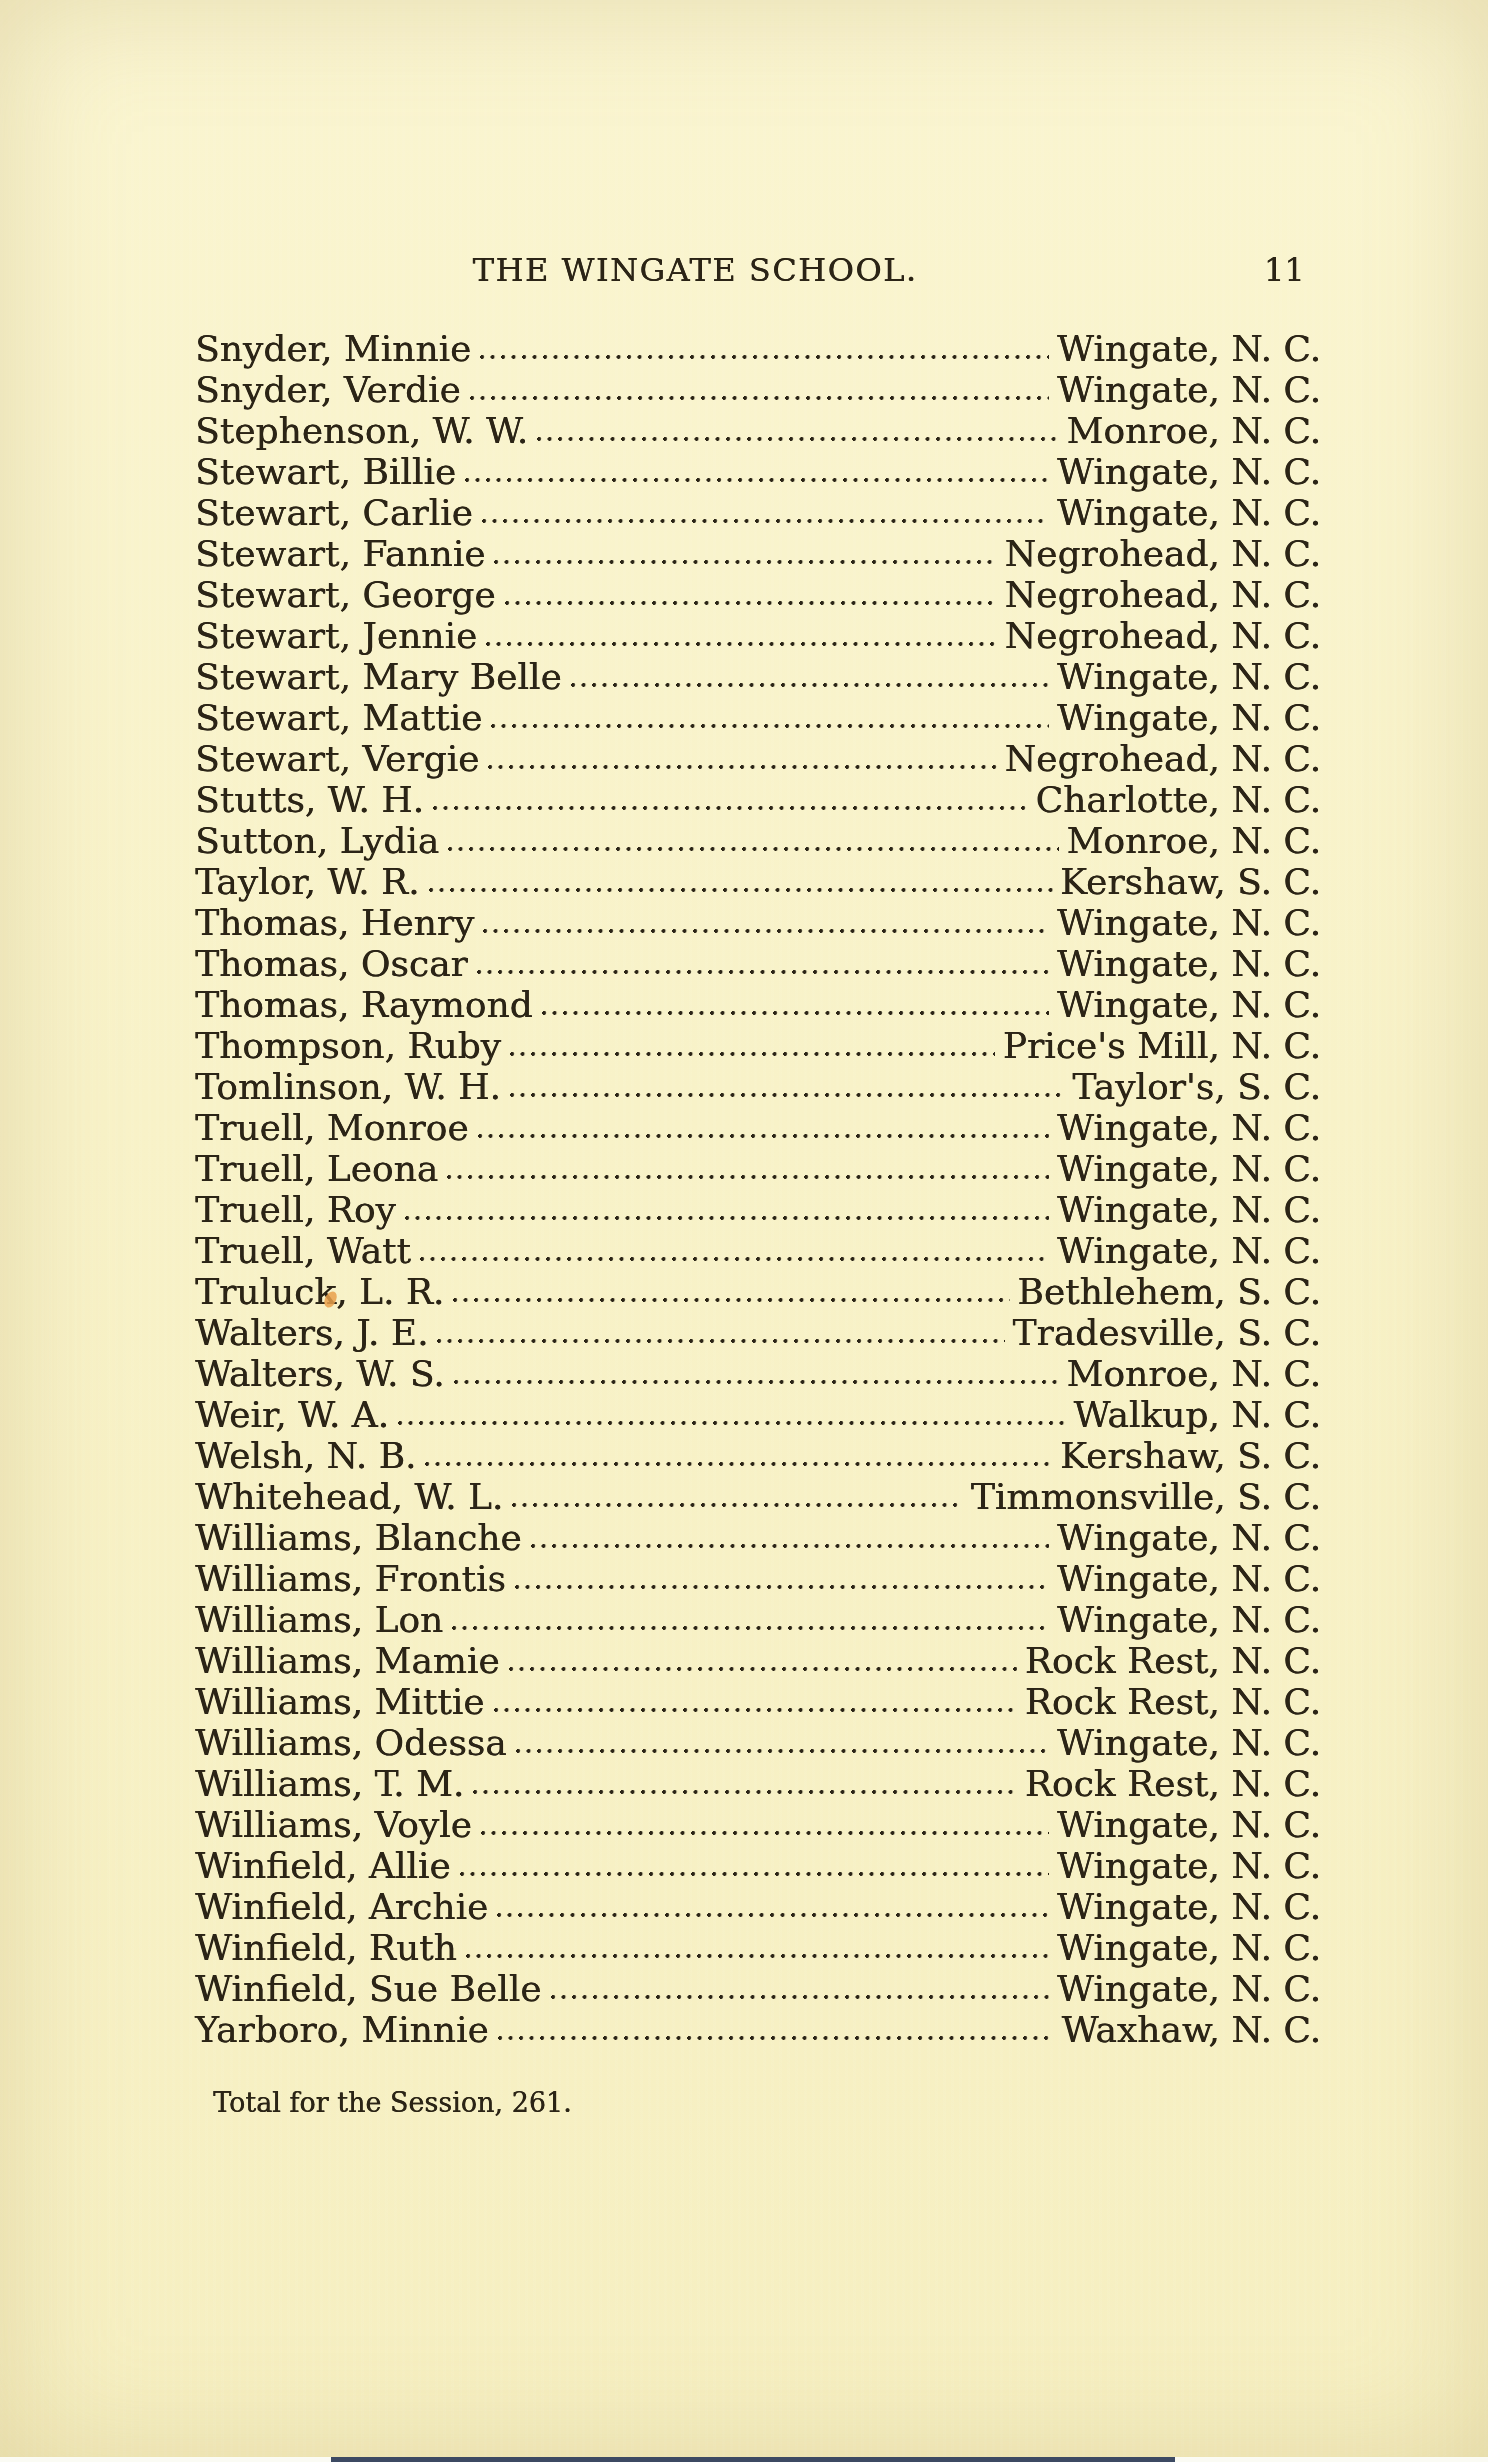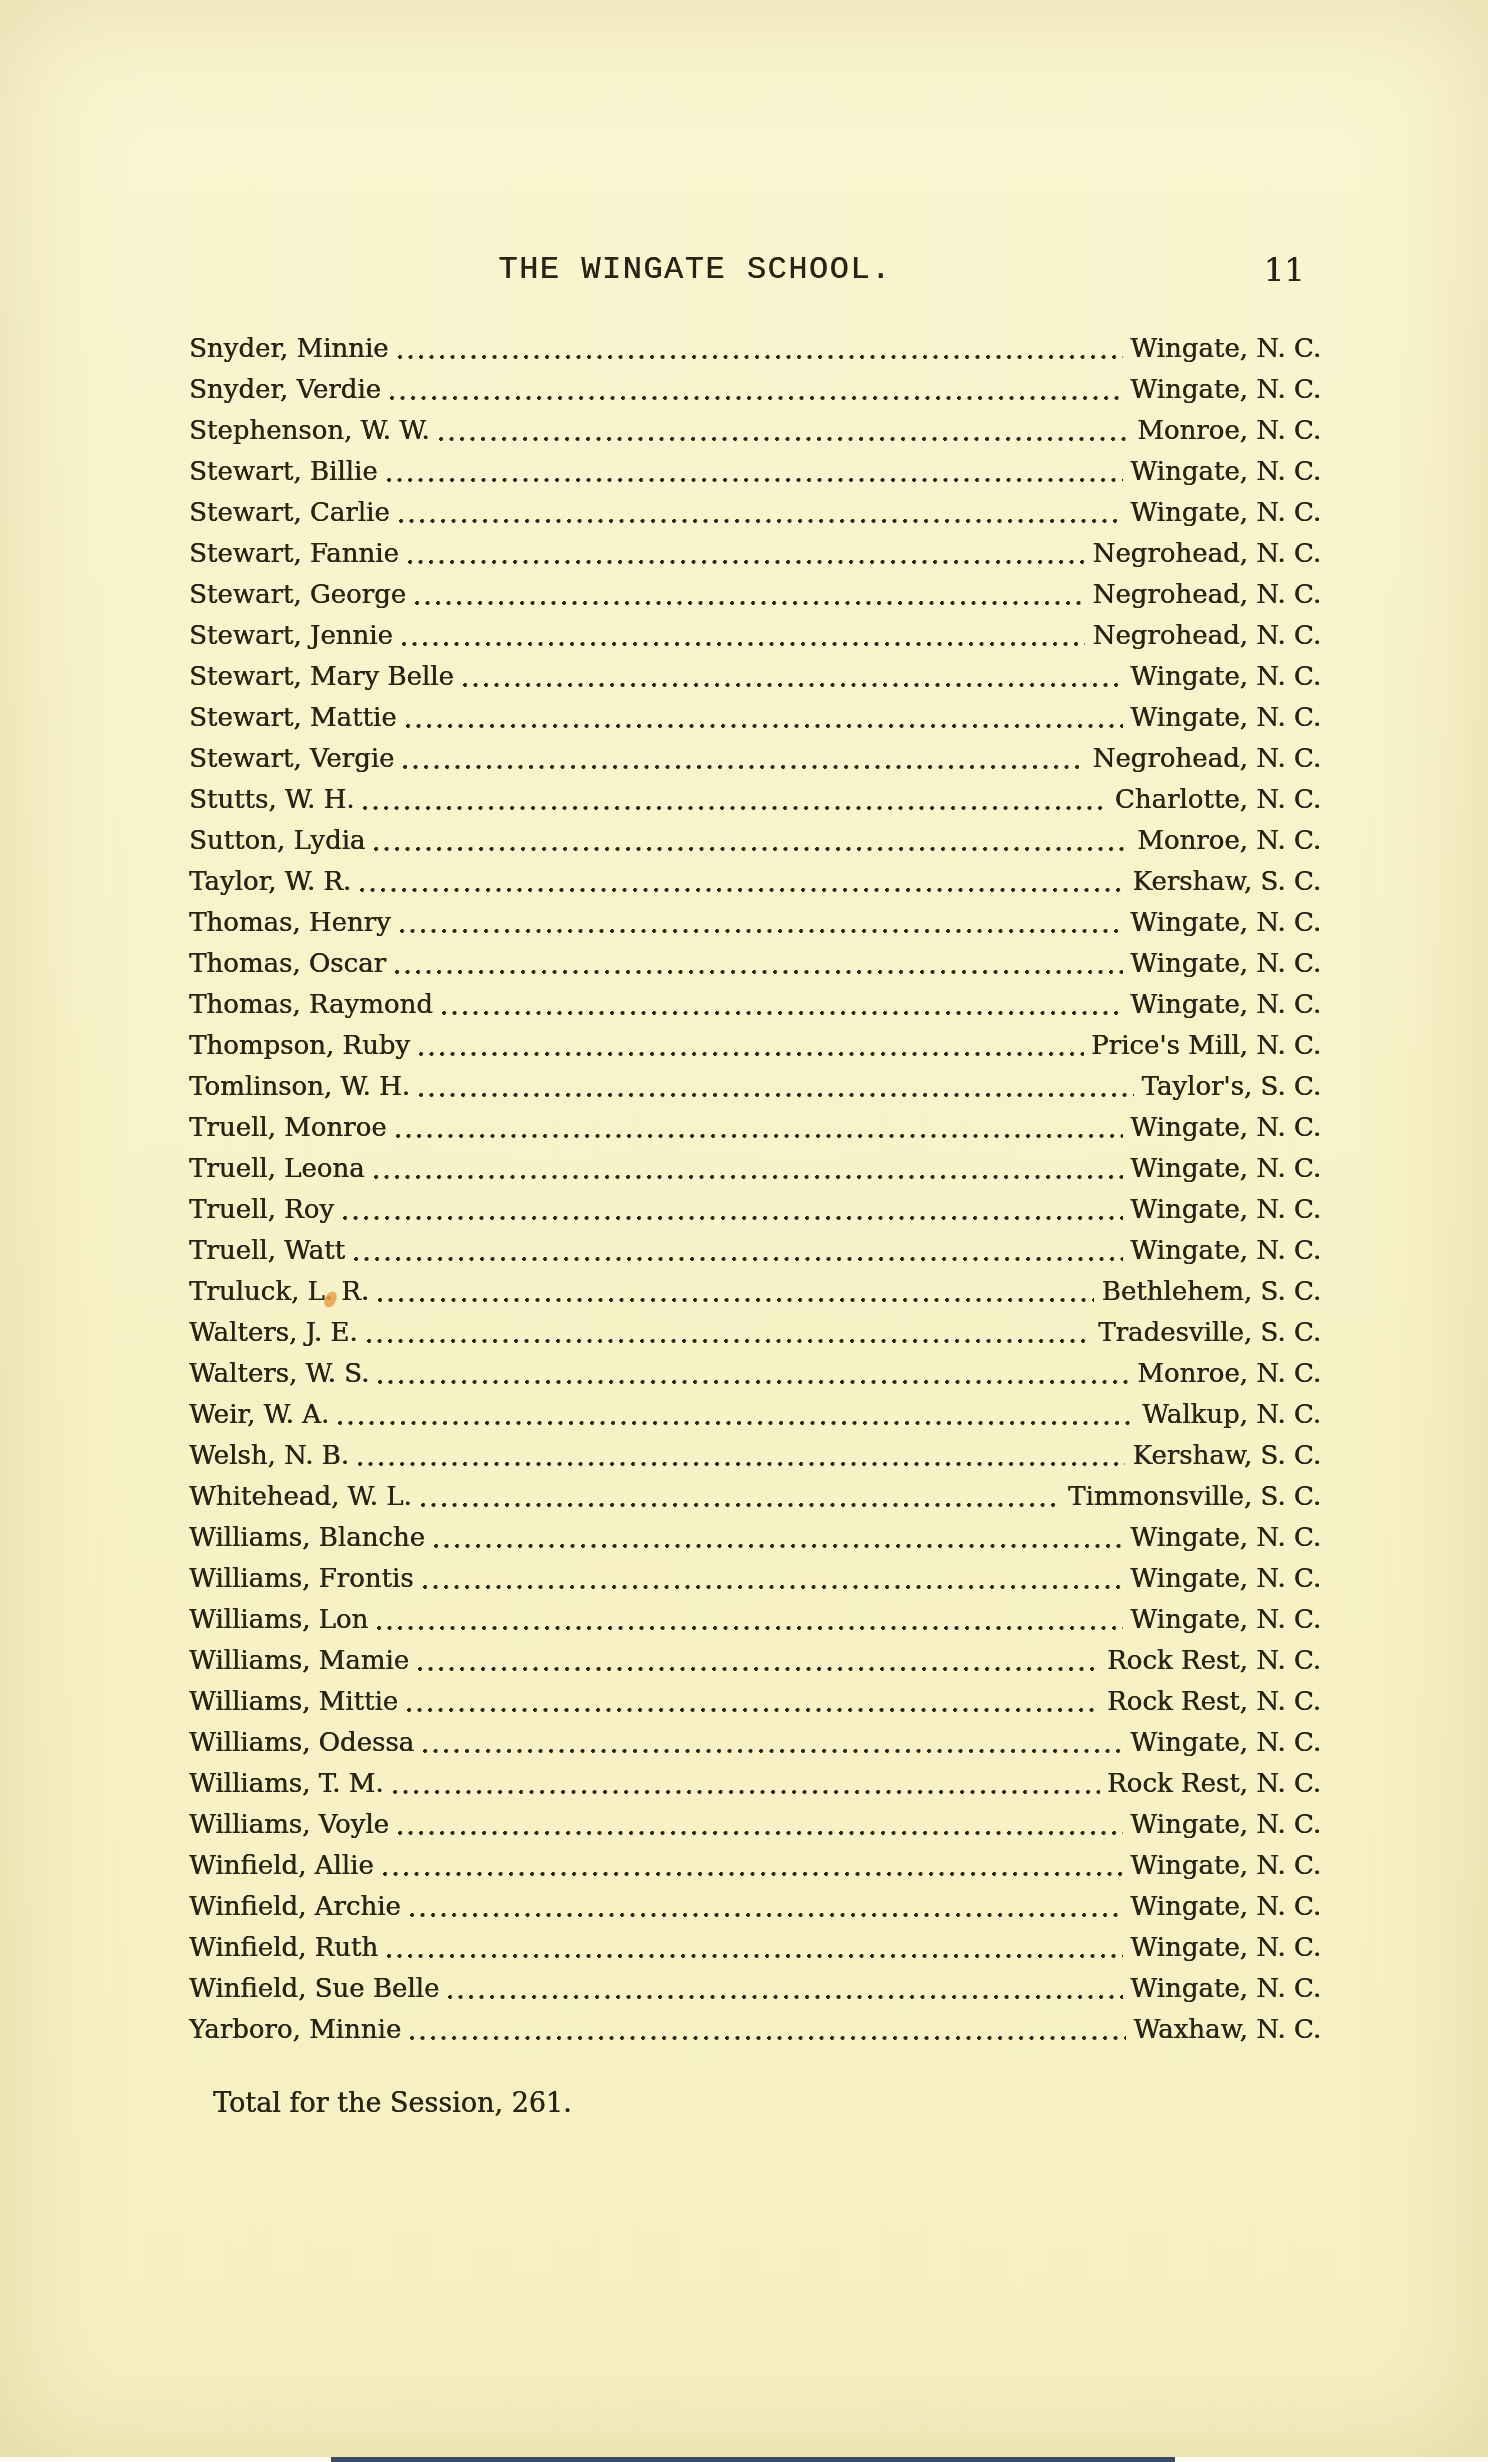--- a/index.html
+++ b/index.html
@@ -30,44 +30,44 @@
   }
   .page-title {
     position: absolute;
     left: 0;
     right: 120px;
     text-align: center;
     font-size: 32px;
     letter-spacing: 1.5px;
     text-shadow: 0.4px 0 0 currentColor;
     white-space: nowrap;
-    font-family: Liberation Mono, monospace;
   }
   .page-number {
     position: absolute;
     right: 16.5px;
     top: 0;
     font-size: 32px;
     text-shadow: 0.4px 0 0 currentColor;
     margin-left: 28px;
   }
   .roster {
     position: absolute;
     left: 189px;
     top: 328px;
     width: 1132px;
   }
   .row {
     display: flex;
     align-items: center;
     height: 41px;
-    font-size: 26px;
+    font-size: 36px;
     line-height: 41px;
     white-space: nowrap;
     text-shadow: 0.4px 0 0 currentColor;
+    margin-left: 6px;
   }
   .leader {
     flex: 1 1 auto;
     height: 4.5px;
     align-self: flex-end;
     margin: 0 7.5px 9.7px 9px;
     background-image: radial-gradient(circle at 2.2px 2.2px, #2b2416 1.9px, rgba(0,0,0,0) 2.2px);
     background-size: 10.5px 4.5px;
     background-repeat: repeat-x;
     background-position: left bottom;

